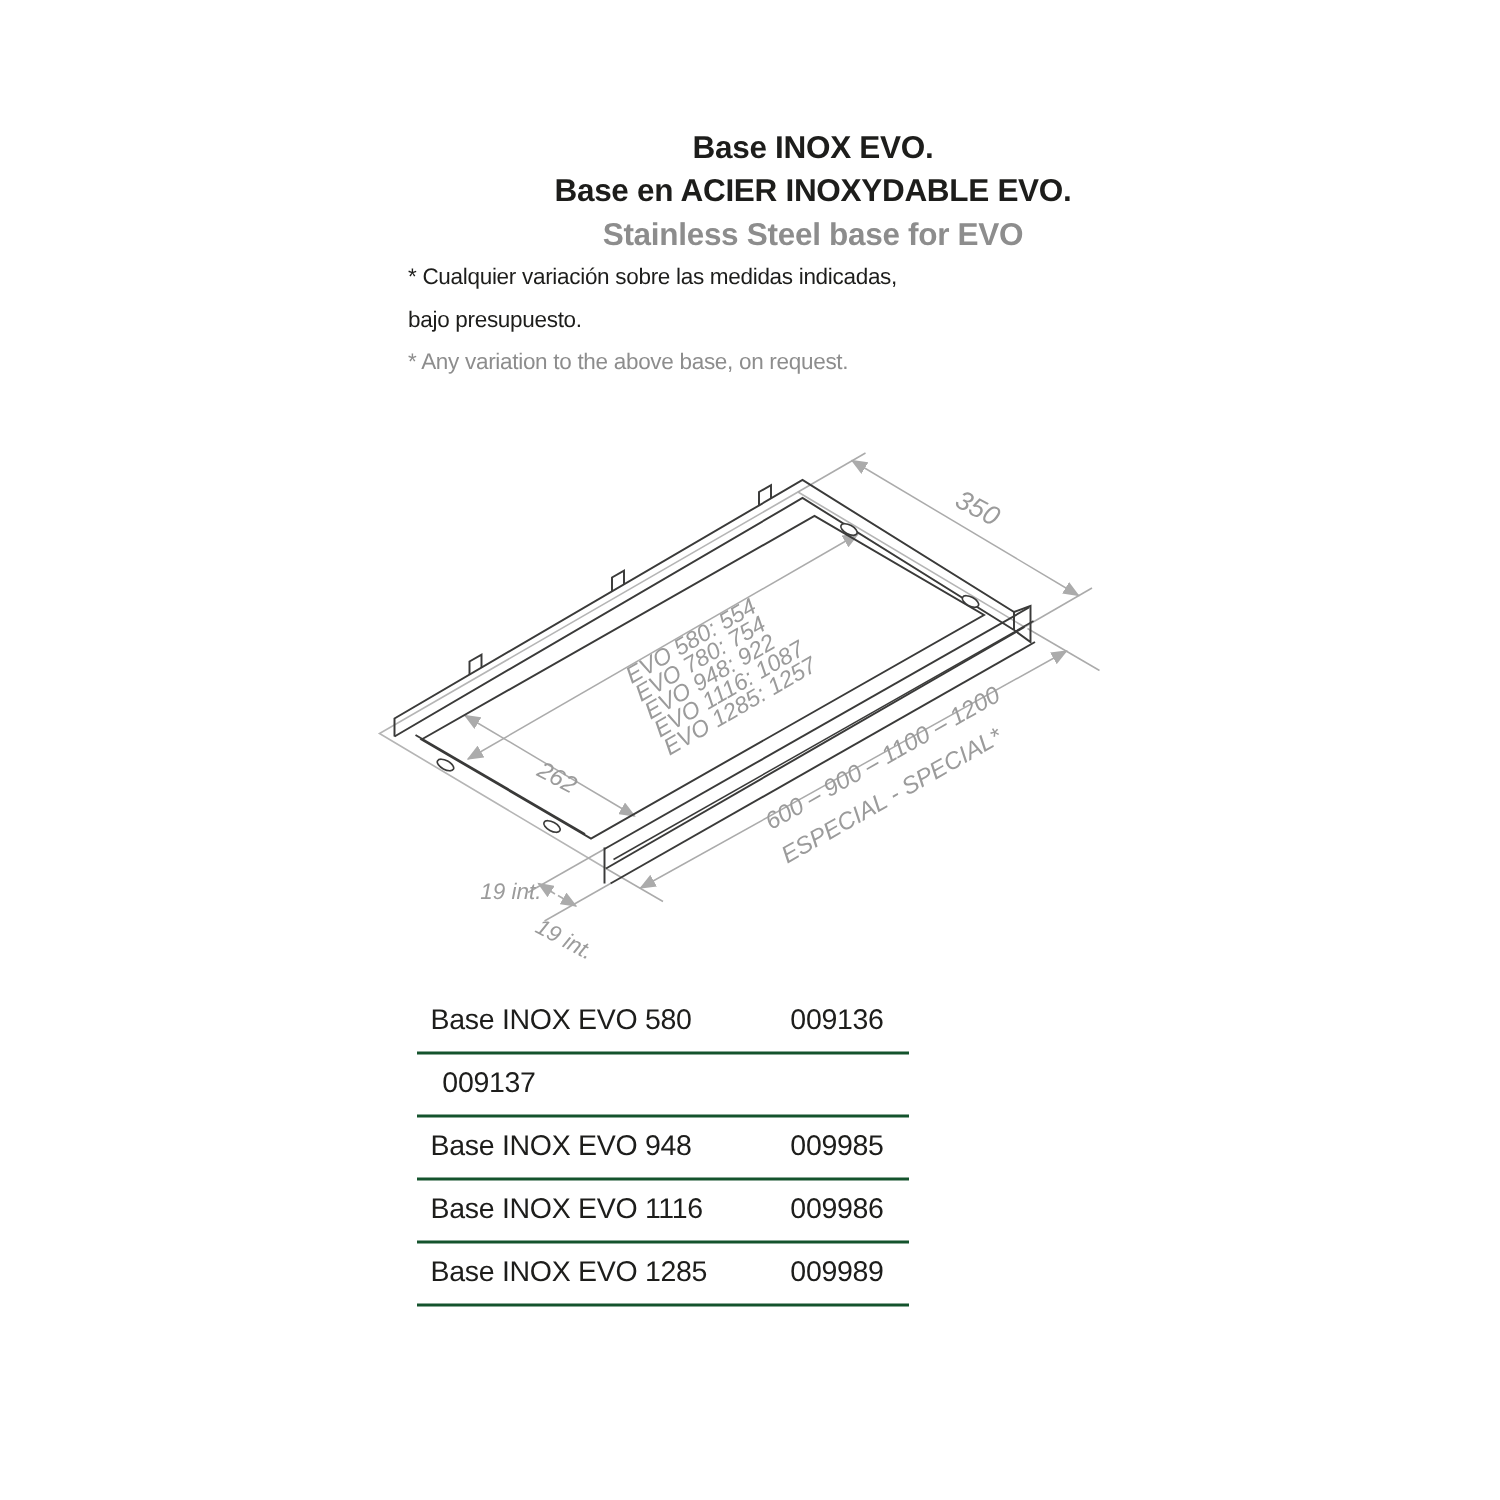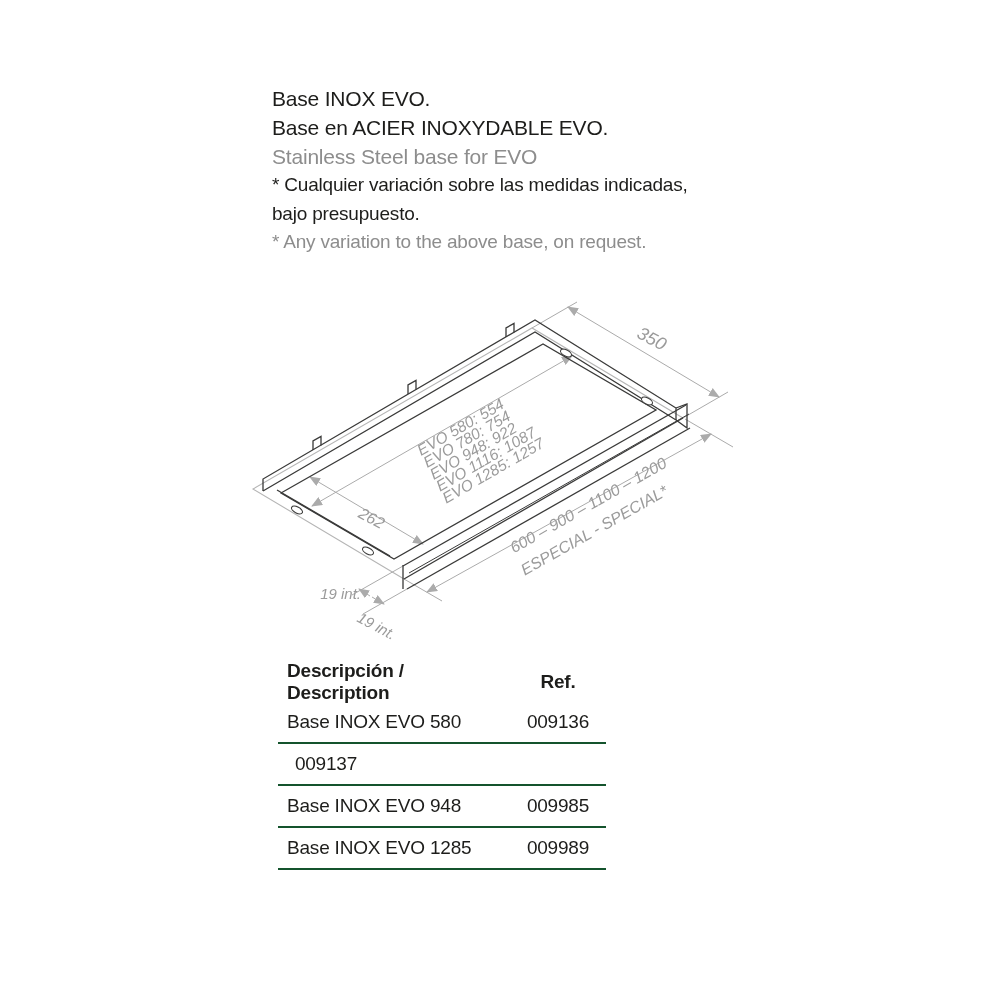--- a/index.html
+++ b/index.html
@@ -1,22 +1,22 @@
 <!DOCTYPE html>
 <html><head>
 <meta charset="utf-8">
 <style>
   html,body{margin:0;padding:0;background:#ffffff;}
   body{width:1000px;height:1000px;position:relative;overflow:hidden;
        font-family:"Liberation Sans","DejaVu Sans",sans-serif;color:#1d1d1b;}
 
   .header-block{position:absolute;left:272px;top:84px;width:540px;}
-  .title{font-size:21px;font-weight:normal;line-height:29px;letter-spacing:-0.2px;color:#1d1d1b;}
+  .title{font-size:21px;font-weight:bold;line-height:29px;letter-spacing:-0.2px;color:#1d1d1b;text-align:center;}
   .title-gray{color:#8d8d8d;}
-  .note{font-size:19px;font-weight:normal;line-height:28.6px;color:#1d1d1b;letter-spacing:-0.2px;}
+  .note{font-size:15px;font-weight:normal;line-height:28.6px;color:#1d1d1b;letter-spacing:-0.2px;}
   .note-gray{color:#8d8d8d;}
 
   .diagram-svg{position:absolute;left:0;top:0;}
   .dimtext{font-family:"Liberation Sans","DejaVu Sans",sans-serif;font-style:italic;fill:#9b9b9b;}
 
   .parts-table{position:absolute;left:278px;top:661px;width:328px;}
   .t-row{display:flex;align-items:center;height:40px;font-size:19px;letter-spacing:-0.2px;}
   .t-head{font-weight:bold;height:41px;}
   .t-data{border-bottom:2px solid #14532d;}
   .t-desc{flex:1;padding-left:9px;}
@@ -101,32 +101,32 @@
   </g>
 
   <text class="dimtext" font-size="16" text-anchor="middle" transform="translate(591,510) rotate(-29.5)">600 – 900 – 1100 – 1200</text>
   <text class="dimtext" font-size="16" text-anchor="middle" transform="translate(597,535) rotate(-29.5)">ESPECIAL - SPECIAL*</text>
 
   <text class="dimtext" font-size="15" text-anchor="end" x="361" y="599">19 int.</text>
   <text class="dimtext" font-size="15" transform="translate(356,621) rotate(28)">19 int.</text>
 </svg>
 
 <div class="parts-table">
-  <div class="t-row t-head">
-    <div class="t-desc">Descripción / Description</div>
-    <div class="t-ref">Ref.</div>
-  </div>
   <div class="t-row t-data">
     <div class="t-desc">Base INOX EVO 580</div>
     <div class="t-ref">009136</div>
   </div>
   <div class="t-row t-data">
     <div class="t-ref">009137</div>
   </div>
   <div class="t-row t-data">
     <div class="t-desc">Base INOX EVO 948</div>
     <div class="t-ref">009985</div>
   </div>
   <div class="t-row t-data">
+    <div class="t-desc">Base INOX EVO 1116</div>
+    <div class="t-ref">009986</div>
+  </div>
+  <div class="t-row t-data">
     <div class="t-desc">Base INOX EVO 1285</div>
     <div class="t-ref">009989</div>
   </div>
 </div>
 
 </body></html>

